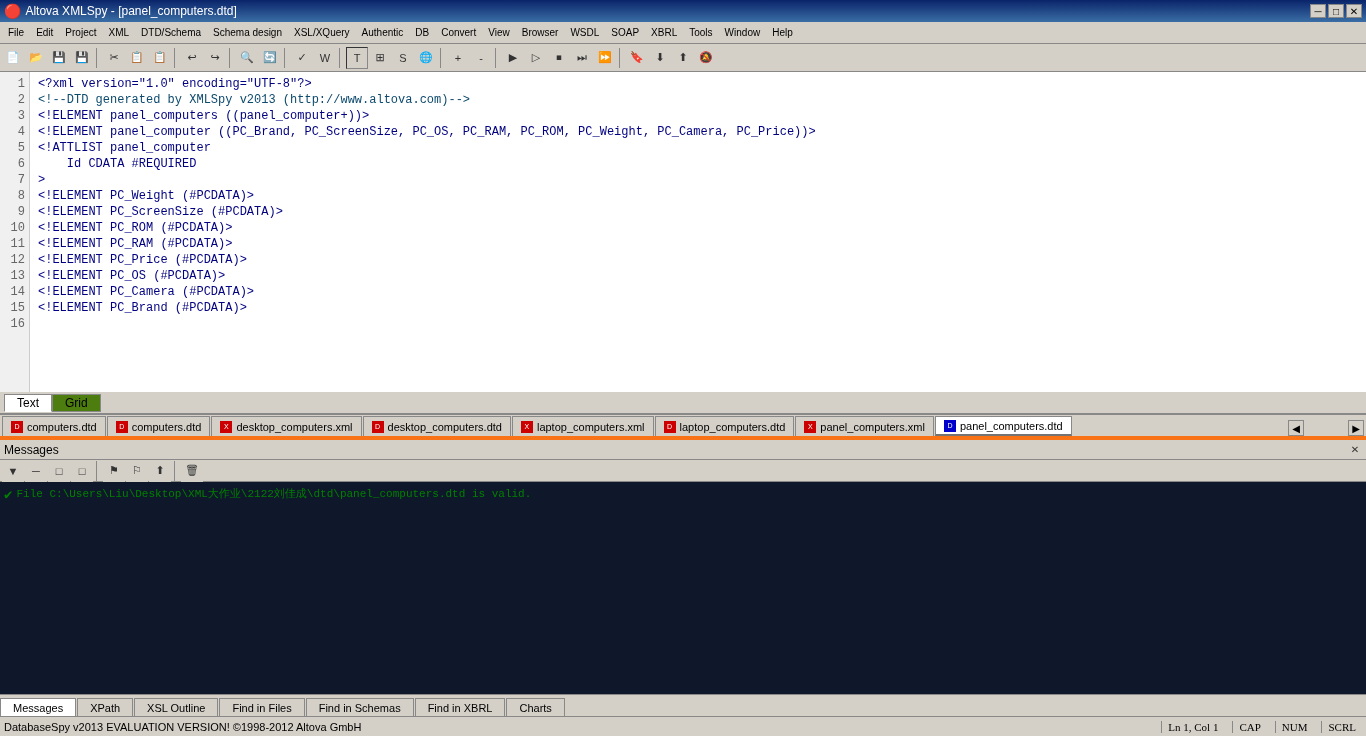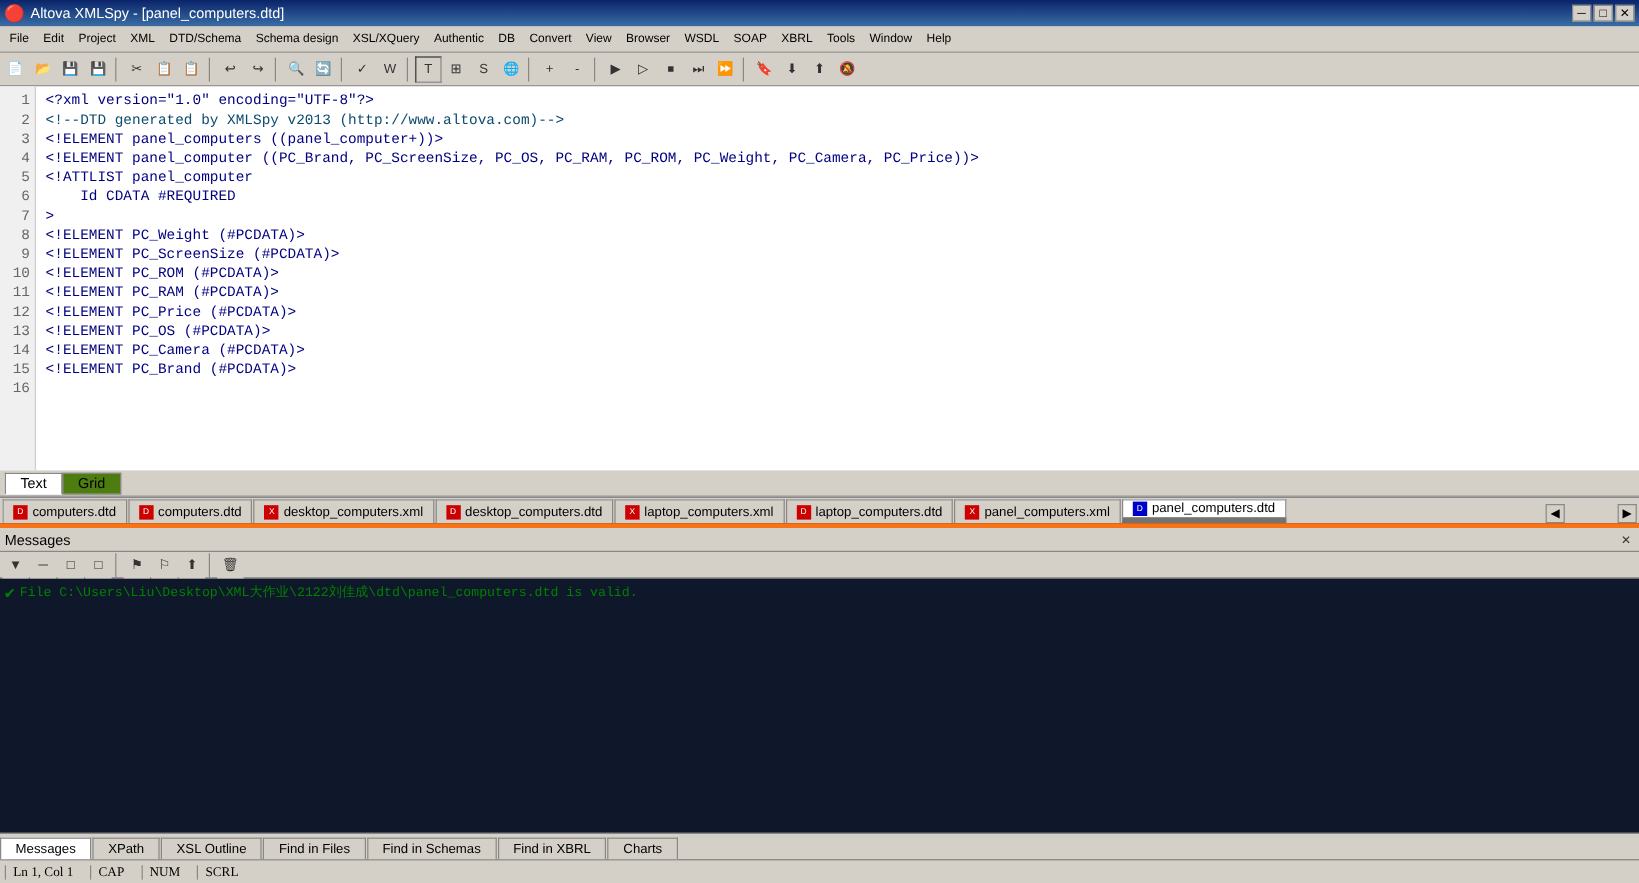--- a/index.html
+++ b/index.html
@@ -110,21 +110,21 @@
       border-bottom: none;
       font-size: 11px;
       cursor: pointer;
       display: flex;
       align-items: center;
       gap: 4px;
       margin-right: 1px;
     }
     .editor-tab.active {
       background: white;
-      border-bottom: 5px solid #737373;
+      border-bottom: 2px solid #737373;
     }
     
     
     #view-tabs {
       background: #d4d0c8;
       height: 22px;
       display: flex;
       align-items: center;
       border-bottom: 1px solid #888;
       padding: 4px;
@@ -447,19 +447,22 @@
       <div class="bottom-tab">Find in Files</div>
       <div class="bottom-tab">Find in Schemas</div>
       <div class="bottom-tab">Find in XBRL</div>
       <div class="bottom-tab">Charts</div>
     </div>
   </div>
 
 </div>
 
 <div id="status-bar">
+  <div id="status-left">
+    <span>DatabaseSpy v2013   EVALUATION VERSION!   ©1998-2012 Altova GmbH</span>
+  </div>
   <div id="status-right">
     <span class="status-item">Ln 1, Col 1</span>
     <span class="status-item">CAP</span>
     <span class="status-item">NUM</span>
     <span class="status-item">SCRL</span>
   </div>
 </div>
 
 </body></html>

